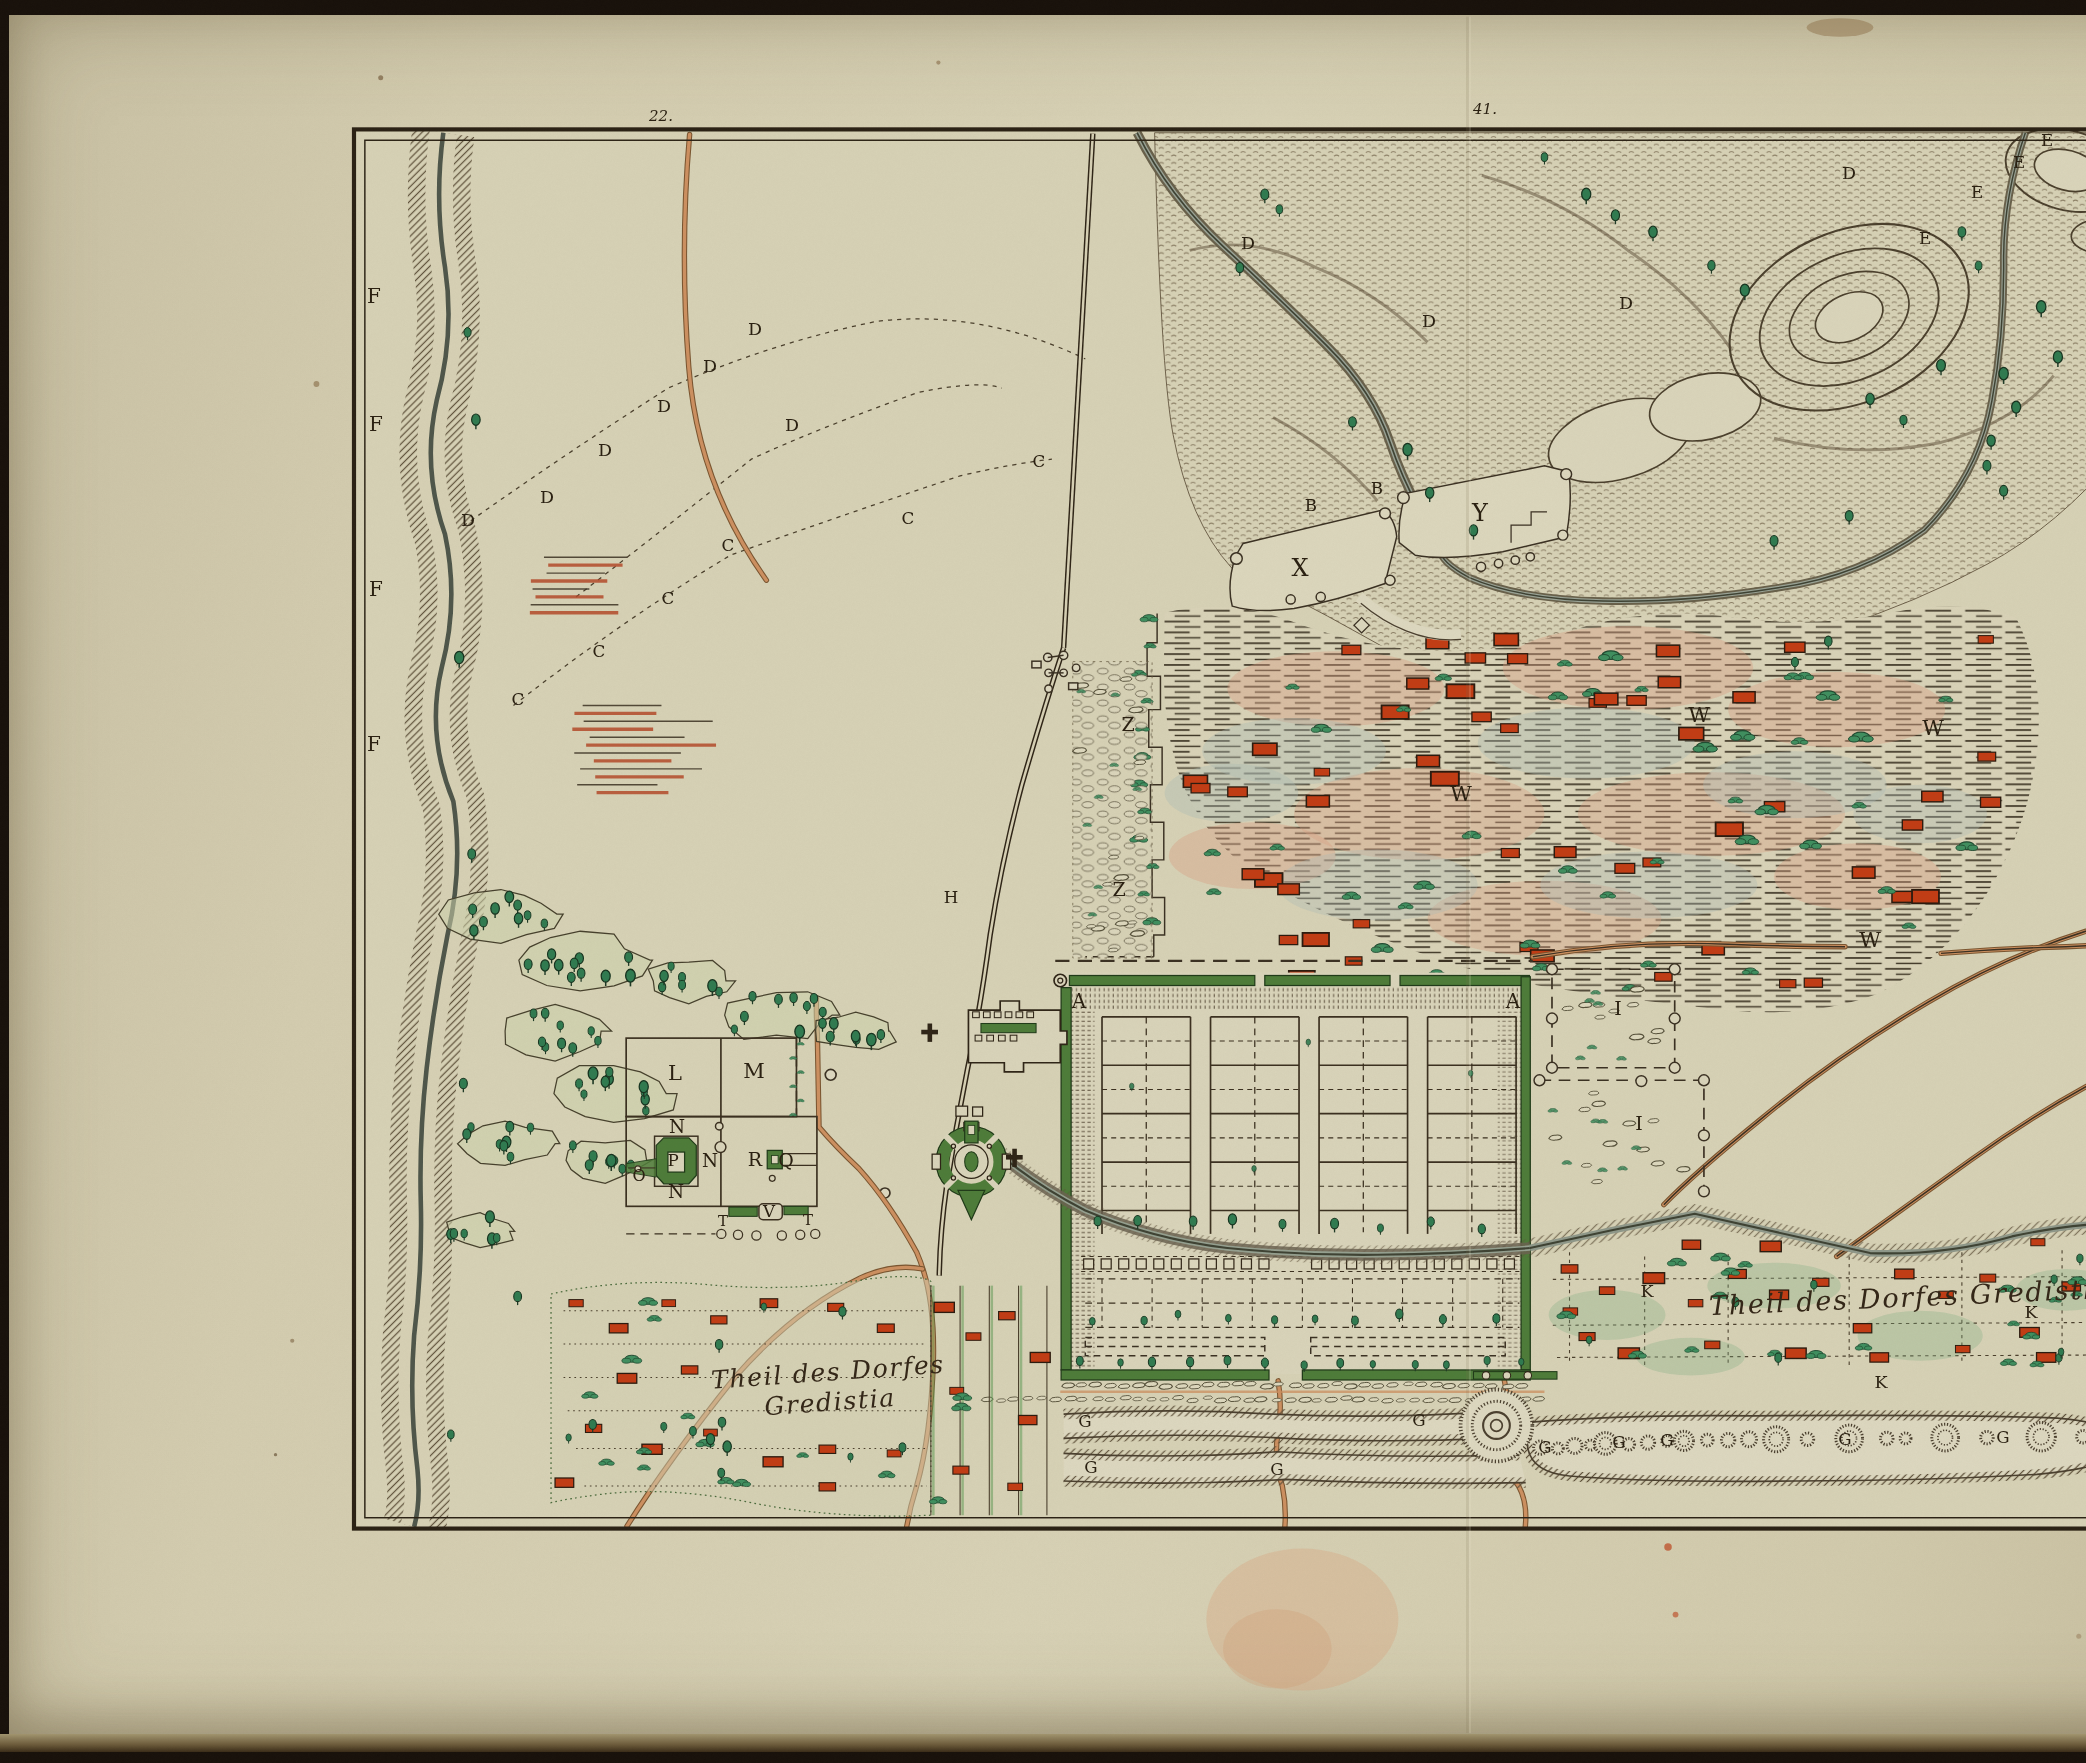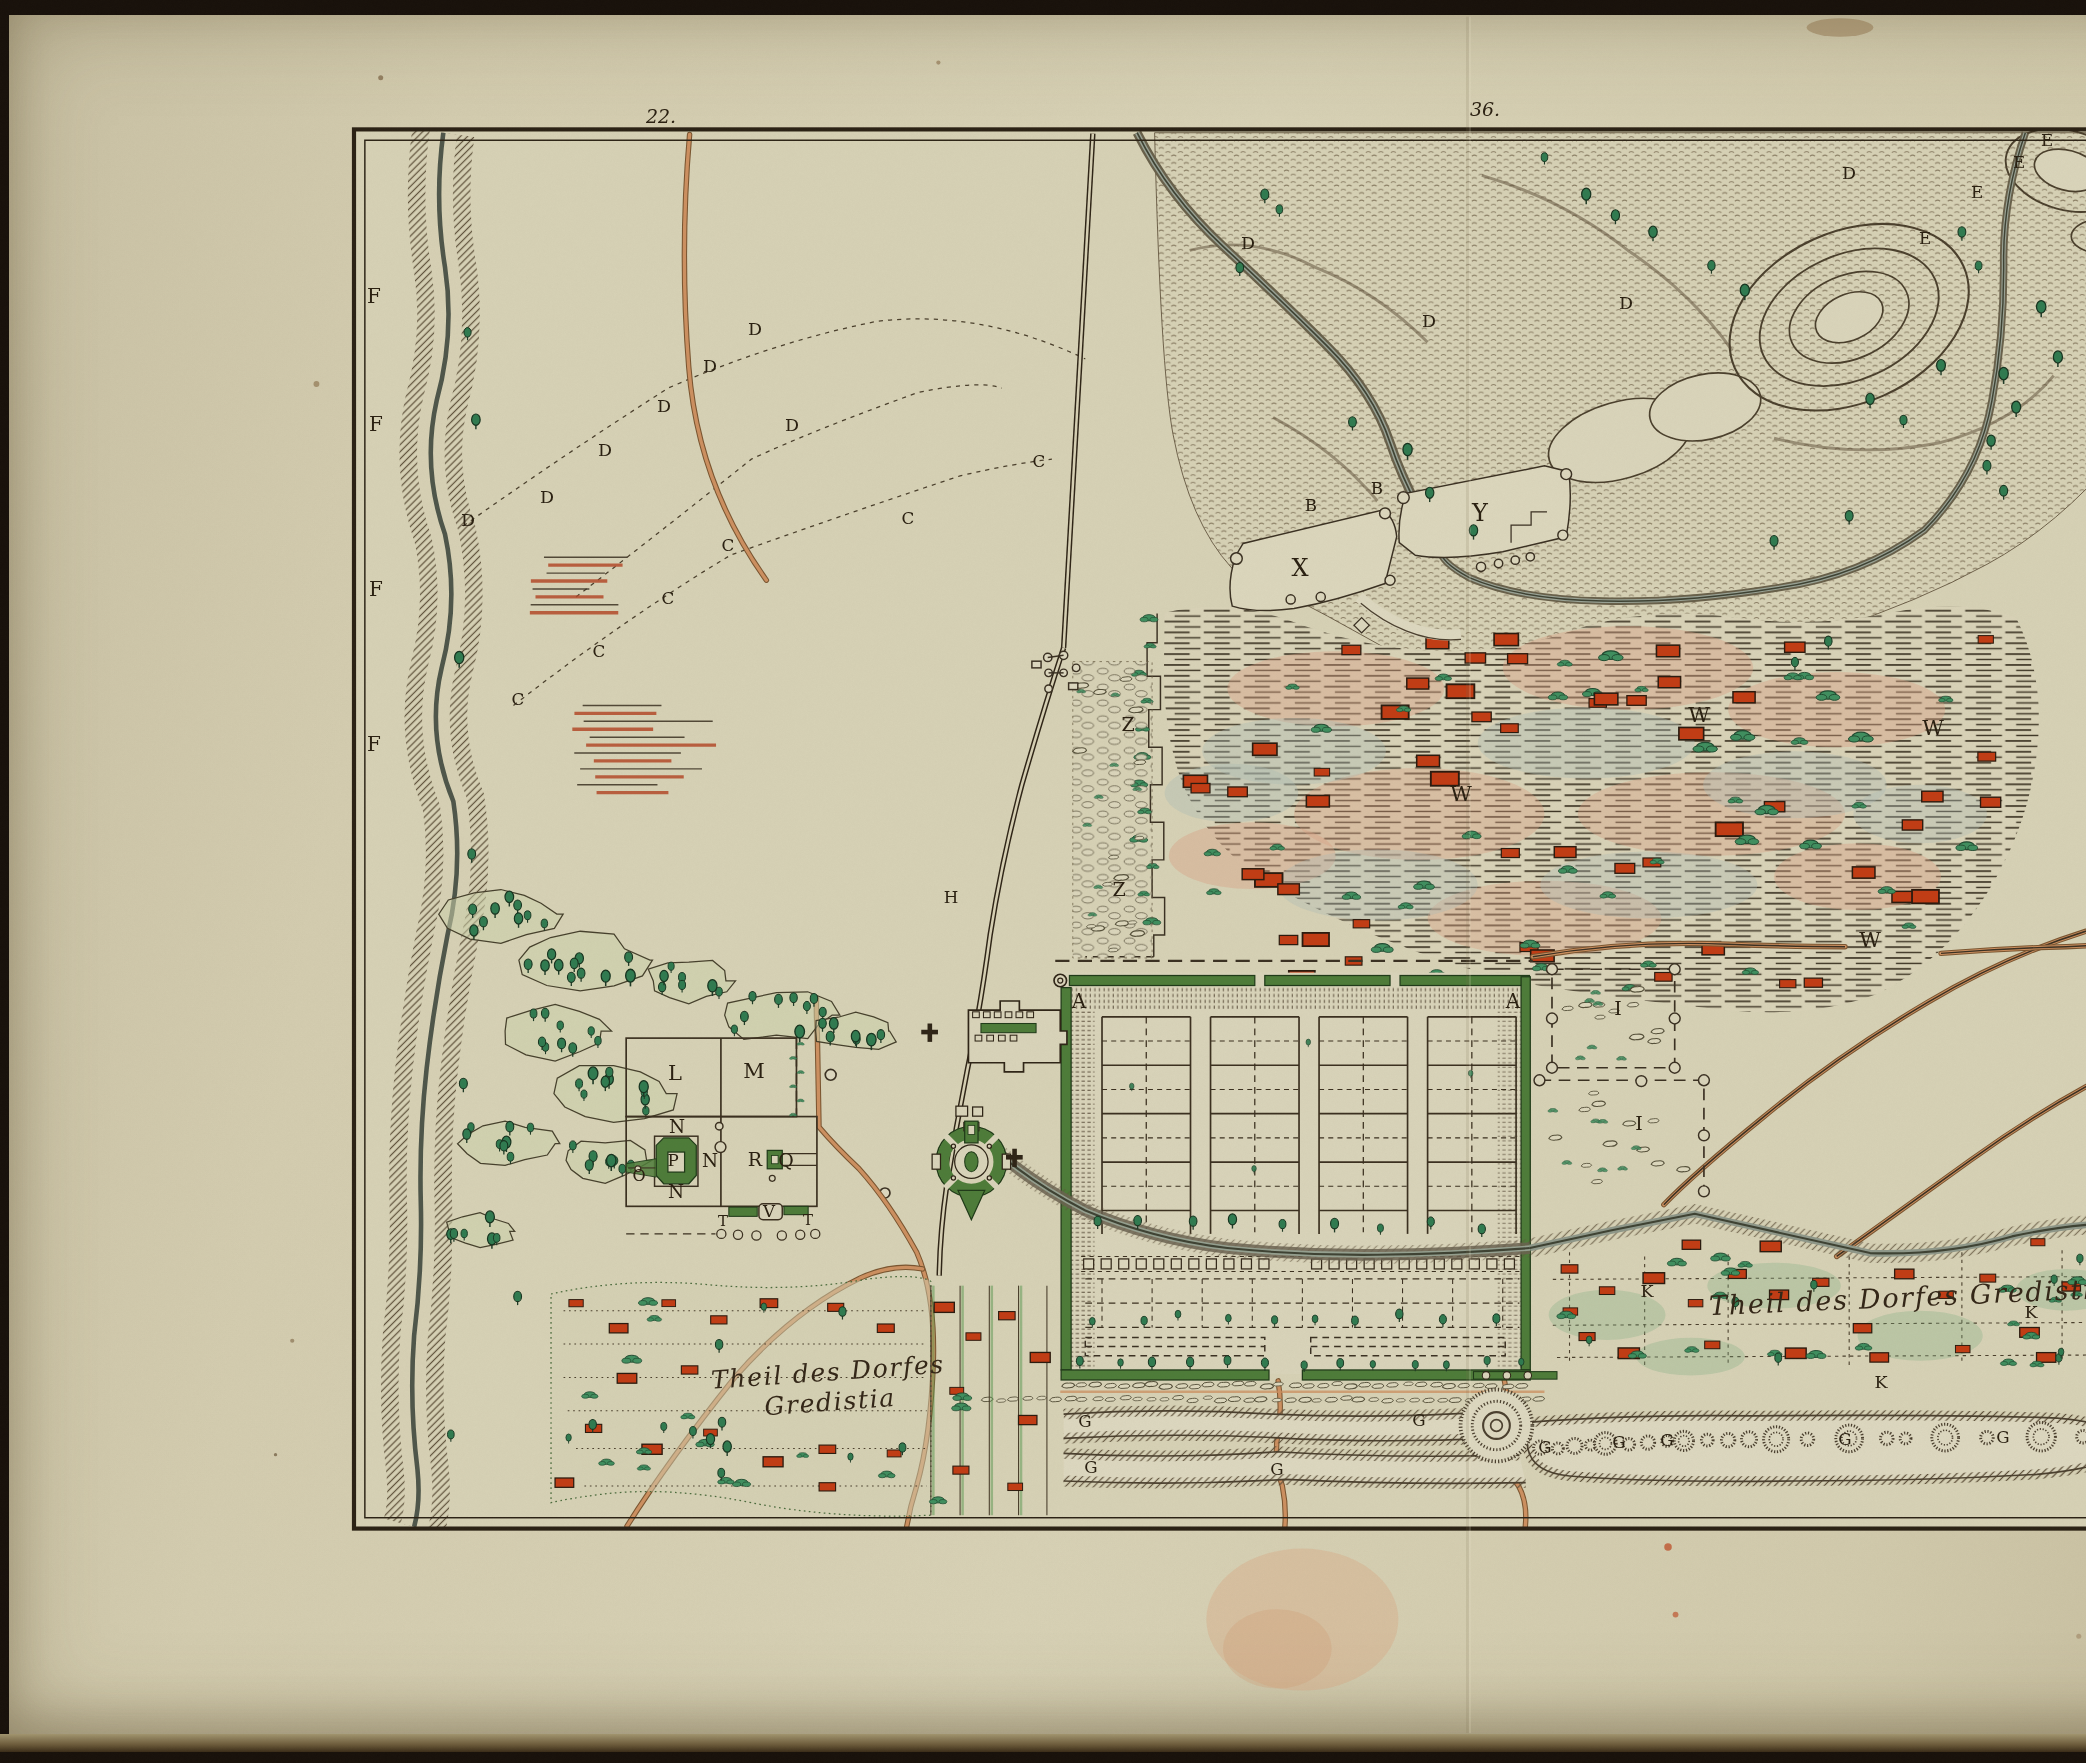--- a/index.html
+++ b/index.html
@@ -4,21 +4,21 @@
 <style>
   html,body{margin:0;padding:0;background:#0d0905;}
   #book{position:relative;width:2376px;height:1764px;background:#17100a;overflow:hidden;
         font-family:"DejaVu Serif","Liberation Serif",serif;}
   #page{position:absolute;left:9.2px;top:15px;width:2266px;height:1719px;
         background:linear-gradient(100deg,#c9c1a4 0%,#d4cdb0 18%,#d8d2b6 50%,#d2cbad 82%,#c6bd9e 100%);
         box-shadow:inset 0 0 92px rgba(92,76,44,.35), inset 0 -16.7px 38px rgba(80,64,36,.25);}
   #bottom-edge{position:absolute;left:0;top:1734px;width:2376px;height:17.5px;
         background:linear-gradient(#a2956f,#6b5a3a 60%,#3a2c18);}
   #map-svg{position:absolute;left:0;top:0;}
-  .pagenum{position:absolute;transform:translate(-50%,-50%);font-style:italic;font-size:19px;color:#2b2112;}
+  .pagenum{position:absolute;transform:translate(-50%,-50%);font-style:italic;font-size:15px;color:#2b2112;}
   .cursive{position:absolute;font-style:italic;color:#342718;white-space:nowrap;letter-spacing:1.7px;}
   #label-left{left:829px;top:1387px;transform:translate(-50%,-50%) rotate(-4deg);font-size:25px;text-align:center;}
   #label-right{left:1910px;top:1297px;transform:translate(-50%,-50%) rotate(-2.5deg);font-size:27px;}
   #letters-layer{position:absolute;left:0;top:0;width:100%;height:100%;pointer-events:none;}
   .maplet{position:absolute;transform:translate(-50%,-56%);color:#2b2112;
           font-family:"DejaVu Serif","Liberation Serif",serif;}
   .rdU{stroke:#2e2416;stroke-width:13px;fill:none}
   .rdI{stroke:#d7d1b5;stroke-width:6px;fill:none}
   .roadU{stroke:#7a5530;stroke-width:13px;fill:none;stroke-linecap:round}
   .roadO{stroke:#cd9060;stroke-width:8px;fill:none;stroke-linecap:round}
@@ -1144,21 +1144,21 @@
       <circle cx="700" cy="3212" r="5" fill="#6b4f2e" opacity=".5"></circle>
       <circle cx="660" cy="3485" r="4" fill="#5a4226" opacity=".6"></circle>
       <circle cx="5266" cy="352" r="9" fill="#8a6845" opacity=".5"></circle>
       <circle cx="2248" cy="150" r="5" fill="#7a5a34" opacity=".5"></circle>
       <circle cx="4980" cy="3920" r="6" fill="#8a6845" opacity=".4"></circle>
       <rect x="0" y="0" width="5692" height="4226" filter="url(#grain)" opacity=".12"></rect>
     </g>
   </svg>
 
   <span id="pn-left" class="pagenum" style="left:661px;top:116px">22.</span>
-  <span id="pn-right" class="pagenum" style="left:1485px;top:109px">36.</span>
+  <span id="pn-right" class="pagenum" style="left:1485px;top:109px">41.</span>
 
   <div id="label-left" class="cursive">
     <div>Theil des Dorfes</div>
     <div style="margin-top:0.8px">Gredistia</div>
   </div>
   <div id="label-right" class="cursive">Theil des Dorfes Gredistia</div>
 
   <div id="letters-layer">
       <span class="maplet" style="left: 374px; top: 297px; font-size: 20px;">F</span>
       <span class="maplet" style="left: 376px; top: 425px; font-size: 20px;">F</span>

